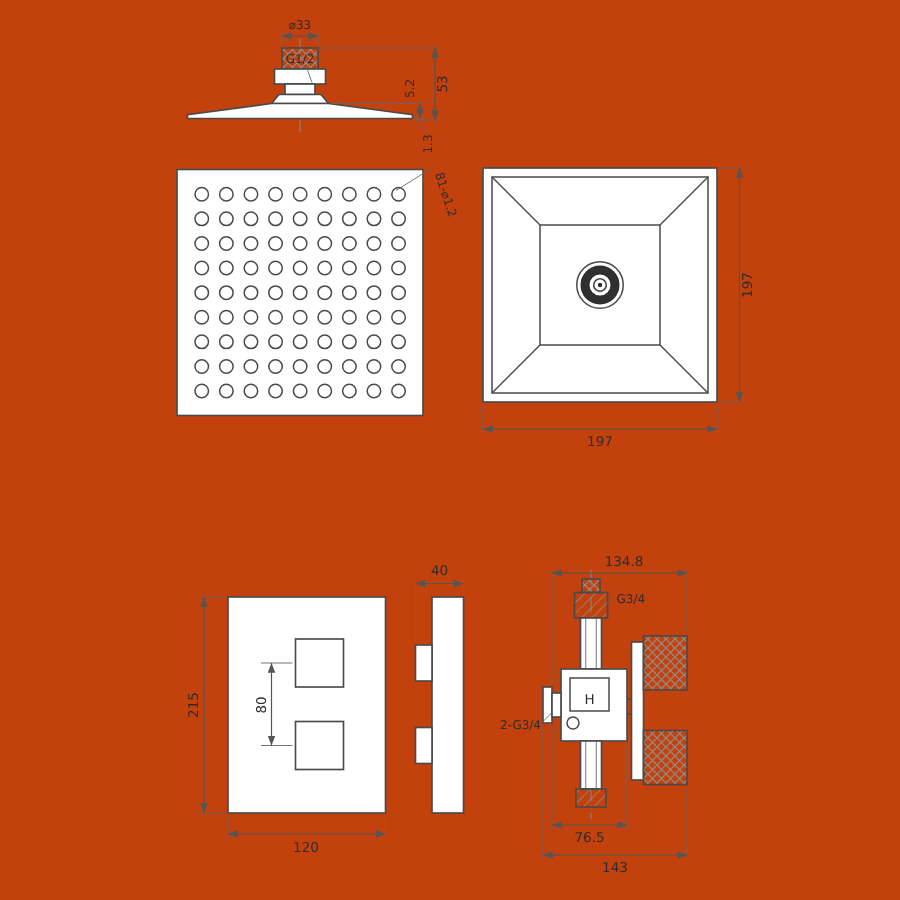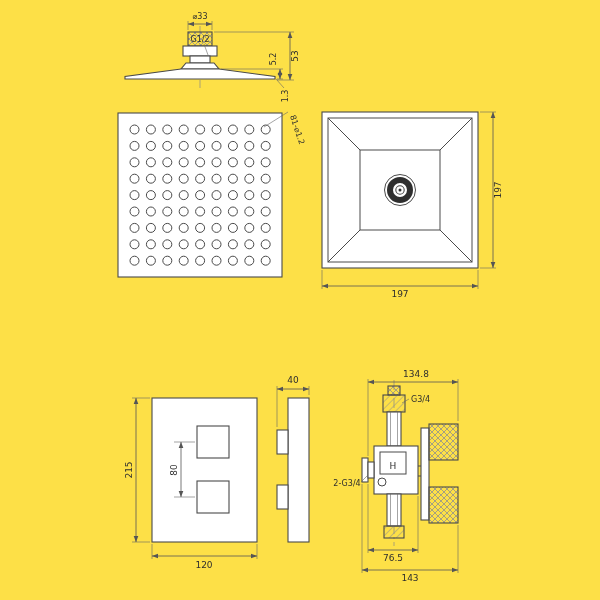--- a/index.html
+++ b/index.html
@@ -1,16 +1,16 @@
 <!DOCTYPE html>
 <html><head>
 <meta charset="utf-8">
 <style>
   html,body{margin:0;padding:0;background:#ffffff;}
-  .sheet{width:600px;height:600px;background:#fde047;position:relative;text-align:center;}
+  .sheet{width:600px;height:600px;background:#c2410c;position:relative;text-align:center;}
   svg{display:block;}
   text{font-family:"DejaVu Sans","Liberation Sans",sans-serif;fill:#2e2e2e;}
   .t9{font-size:9px;}
   .t8{font-size:8px;}
   .am{text-anchor:middle;}
   .part{fill:#ffffff;stroke:#4a4a4a;stroke-width:1.1;}
   .parth{stroke:#4a4a4a;stroke-width:1.1;}
   .ln{fill:none;stroke:#4a4a4a;stroke-width:1;}
   .dim{stroke:#555;stroke-width:0.8;fill:none;}
   .ext{stroke:#666;stroke-width:0.6;fill:none;}

